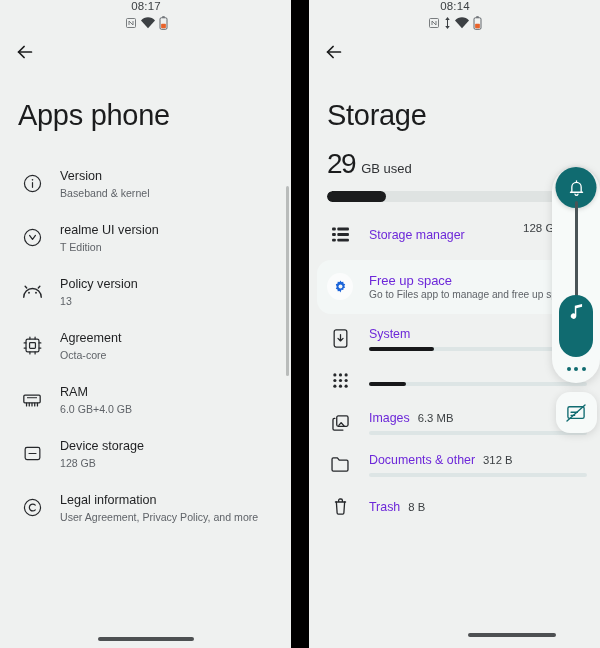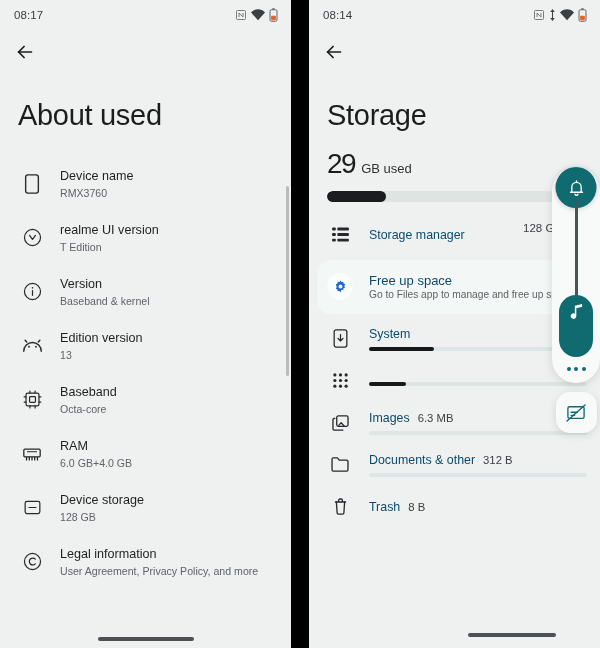--- a/index.html
+++ b/index.html
@@ -13,21 +13,21 @@
 
   
   .panel { position: relative; height: 648px; background: #eff1f0; overflow: hidden; }
   .panel-left  { width: 291px; }
   .gap         { width: 18px; background: #000; height: 648px; }
   .panel-right { width: 291px; }
 
   
   .statusbar {
     height: 30px; display: flex; align-items: center;
-    justify-content: space-between; padding: 0 13px 0 14px;
+    justify-content: space-between; padding: 0 13px 0 14px; flex-direction: column;
   }
   .status-time { font-size: 11.5px; color: #3c4043; letter-spacing: .1px; }
   .status-icons { display: flex; align-items: center; gap: 4px; }
   .ic { display: block; }
 
   
   .backbar { height: 44px; display: flex; align-items: center; padding-left: 14px; }
   .back-arrow { width: 22px; height: 22px; cursor: pointer; }
 
   
@@ -77,21 +77,21 @@
   .bar-inner { height: 100%; border-radius: 6px; background: #1b1c1d; }
 
   
   .st-list { margin-top: 12px; }
   .st-row {
     display: flex; align-items: center; min-height: 42px;
     padding: 0 13px 0 18px; position: relative;
   }
   .st-ico { width: 26px; min-width: 26px; display: flex; align-items: center; justify-content: center; }
   .st-body { flex: 1; margin-left: 16px; }
-  .st-label { font-size: 12.4px; color: #0c4a6e; }
+  .st-label { font-size: 12.4px; color: #6d28d9; }
   .st-sub { font-size: 10.2px; color: #5f6368; margin-top: 1px; }
   .st-value { font-size: 11.3px; color: #3c4043; margin-left: 8px; white-space: nowrap; }
 
   
   .st-row.card {
     background: #f3f7f6; border-radius: 14px;
     margin: 4px 8px; padding: 9px 13px 9px 10px; min-height: 54px;
   }
   .gear-chip {
     width: 27px; height: 27px; border-radius: 50%; background: #fbfcfc;
@@ -181,88 +181,77 @@
       </span>
     </div>
 
     <div class="backbar">
       <svg class="back-arrow" viewBox="0 0 24 24" fill="none" stroke="#1b1c1d" stroke-width="1.9" stroke-linecap="round" stroke-linejoin="round">
         <path d="M19 12H5"></path>
           <path d="M11 18 5 12l6-6"></path>
       </svg>
     </div>
 
-    <h1 class="page-title">About used</h1>
+    <h1 class="page-title">Apps phone</h1>
 
     <div class="about-list">
 
-      <div class="about-row">
-        <span class="about-ico">
-          <svg width="16" height="20" viewBox="0 0 16 22" fill="none" stroke="#26282b" stroke-width="1.5">
-              <rect x="1" y="1" width="14" height="20" rx="2.5"></rect>
-            </svg>
-        </span>
-        <span class="about-txt">
-          <div class="about-title">Device name</div>
-          <div class="about-sub">RMX3760</div>
-        </span>
-      </div>
-
-      <div class="about-row">
-        <span class="about-ico">
-          <svg width="19" height="19" viewBox="0 0 22 22" fill="none" stroke="#26282b" stroke-width="1.4">
-              <circle cx="11" cy="11" r="9.3"></circle>
-              <path d="m7.6 8.6 3.4 4.6 3.4-4.6" stroke-linecap="round" stroke-linejoin="round"></path>
-            </svg>
-        </span>
-        <span class="about-txt">
-          <div class="about-title">realme UI version</div>
-          <div class="about-sub">T Edition</div>
-        </span>
-      </div>
 
       <div class="about-row">
         <span class="about-ico">
           <svg width="19" height="19" viewBox="0 0 22 22" fill="none" stroke="#26282b" stroke-width="1.4">
               <circle cx="11" cy="11" r="9.3"></circle>
               <path d="M11 10v5.4" stroke-linecap="round"></path>
               <circle cx="11" cy="6.8" r=".95" fill="#26282b" stroke="none"></circle>
             </svg>
         </span>
         <span class="about-txt">
           <div class="about-title">Version</div>
           <div class="about-sub">Baseband &amp; kernel</div>
         </span>
       </div>
 
       <div class="about-row">
         <span class="about-ico">
+          <svg width="19" height="19" viewBox="0 0 22 22" fill="none" stroke="#26282b" stroke-width="1.4">
+              <circle cx="11" cy="11" r="9.3"></circle>
+              <path d="m7.6 8.6 3.4 4.6 3.4-4.6" stroke-linecap="round" stroke-linejoin="round"></path>
+            </svg>
+        </span>
+        <span class="about-txt">
+          <div class="about-title">realme UI version</div>
+          <div class="about-sub">T Edition</div>
+        </span>
+      </div>
+
+      <div class="about-row">
+        <span class="about-ico">
           <svg width="21" height="14" viewBox="0 0 24 15" fill="none" stroke="#26282b" stroke-width="1.6" stroke-linecap="round">
             <path d="M2 13.5a10 10 0 0 1 20 0" fill="none"></path>
             <path d="M5.4 3 3.6 .9M18.6 3l1.8-2.1"></path>
             <circle cx="8" cy="8.4" r="1.05" fill="#26282b" stroke="none"></circle>
             <circle cx="16" cy="8.4" r="1.05" fill="#26282b" stroke="none"></circle>
           </svg>
         </span>
         <span class="about-txt">
-          <div class="about-title">Edition version</div>
+          <div class="about-title">Policy version</div>
           <div class="about-sub">13</div>
         </span>
       </div>
 
       <div class="about-row">
         <span class="about-ico">
           <svg width="19" height="19" viewBox="0 0 22 22" fill="none" stroke="#26282b" stroke-width="1.4">
             <rect x="3.5" y="3.5" width="15" height="15" rx="2"></rect>
               <rect x="7.6" y="7.6" width="6.8" height="6.8" rx="1"></rect>
             <path d="M8 1.3v2.2M14 1.3v2.2M8 18.5v2.2M14 18.5v2.2M1.3 8h2.2M1.3 14h2.2M18.5 8h2.2M18.5 14h2.2" stroke-linecap="round"></path>
           </svg>
         </span>
         <span class="about-txt">
-          <div class="about-title">Baseband</div>
+          <div class="about-title">Agreement</div>
           <div class="about-sub">Octa-core</div>
         </span>
       </div>
 
       <div class="about-row">
         <span class="about-ico">
           <svg width="20" height="16" viewBox="0 0 22 17" fill="none" stroke="#26282b" stroke-width="1.4">
             <rect x="2" y="3.2" width="18" height="8.4" rx="1.2"></rect>
             <path d="M5 12v3M8 12v3M11 12v3M14 12v3M17 12v3" stroke-linecap="round"></path>
             <path d="M5.5 6h11" stroke-width="1.1"></path>

